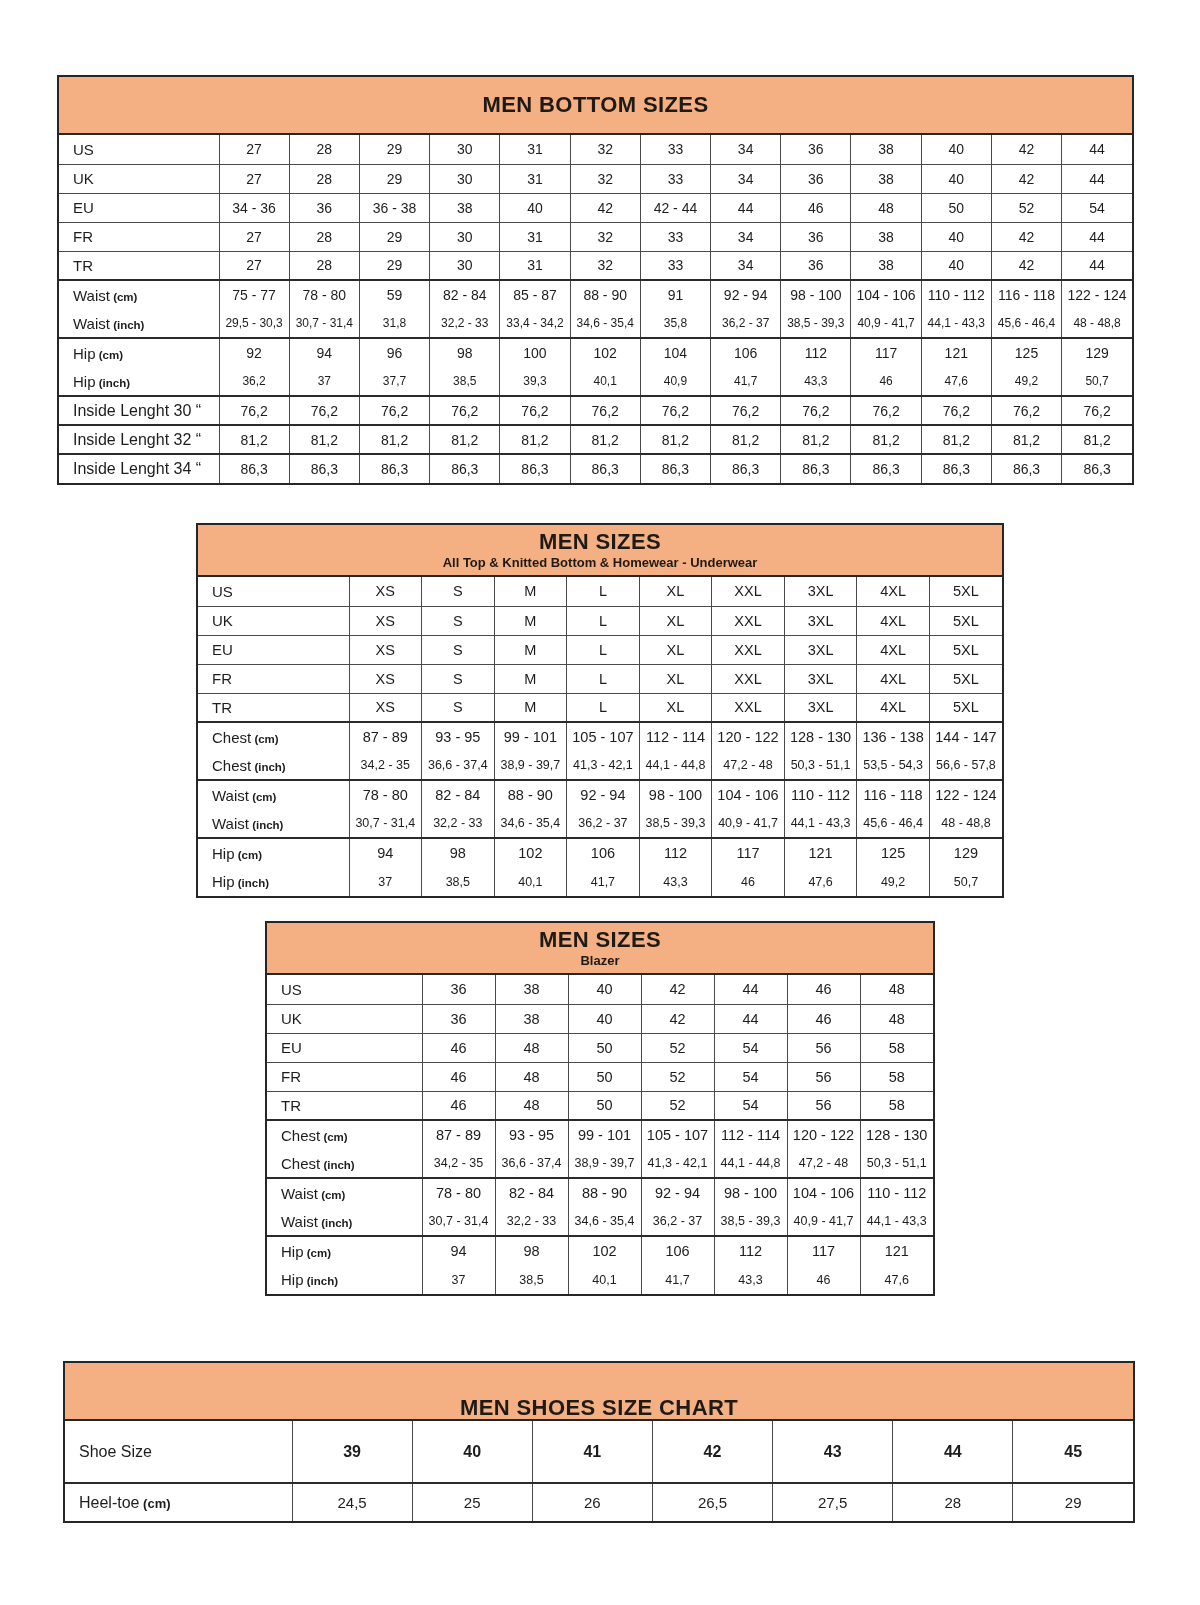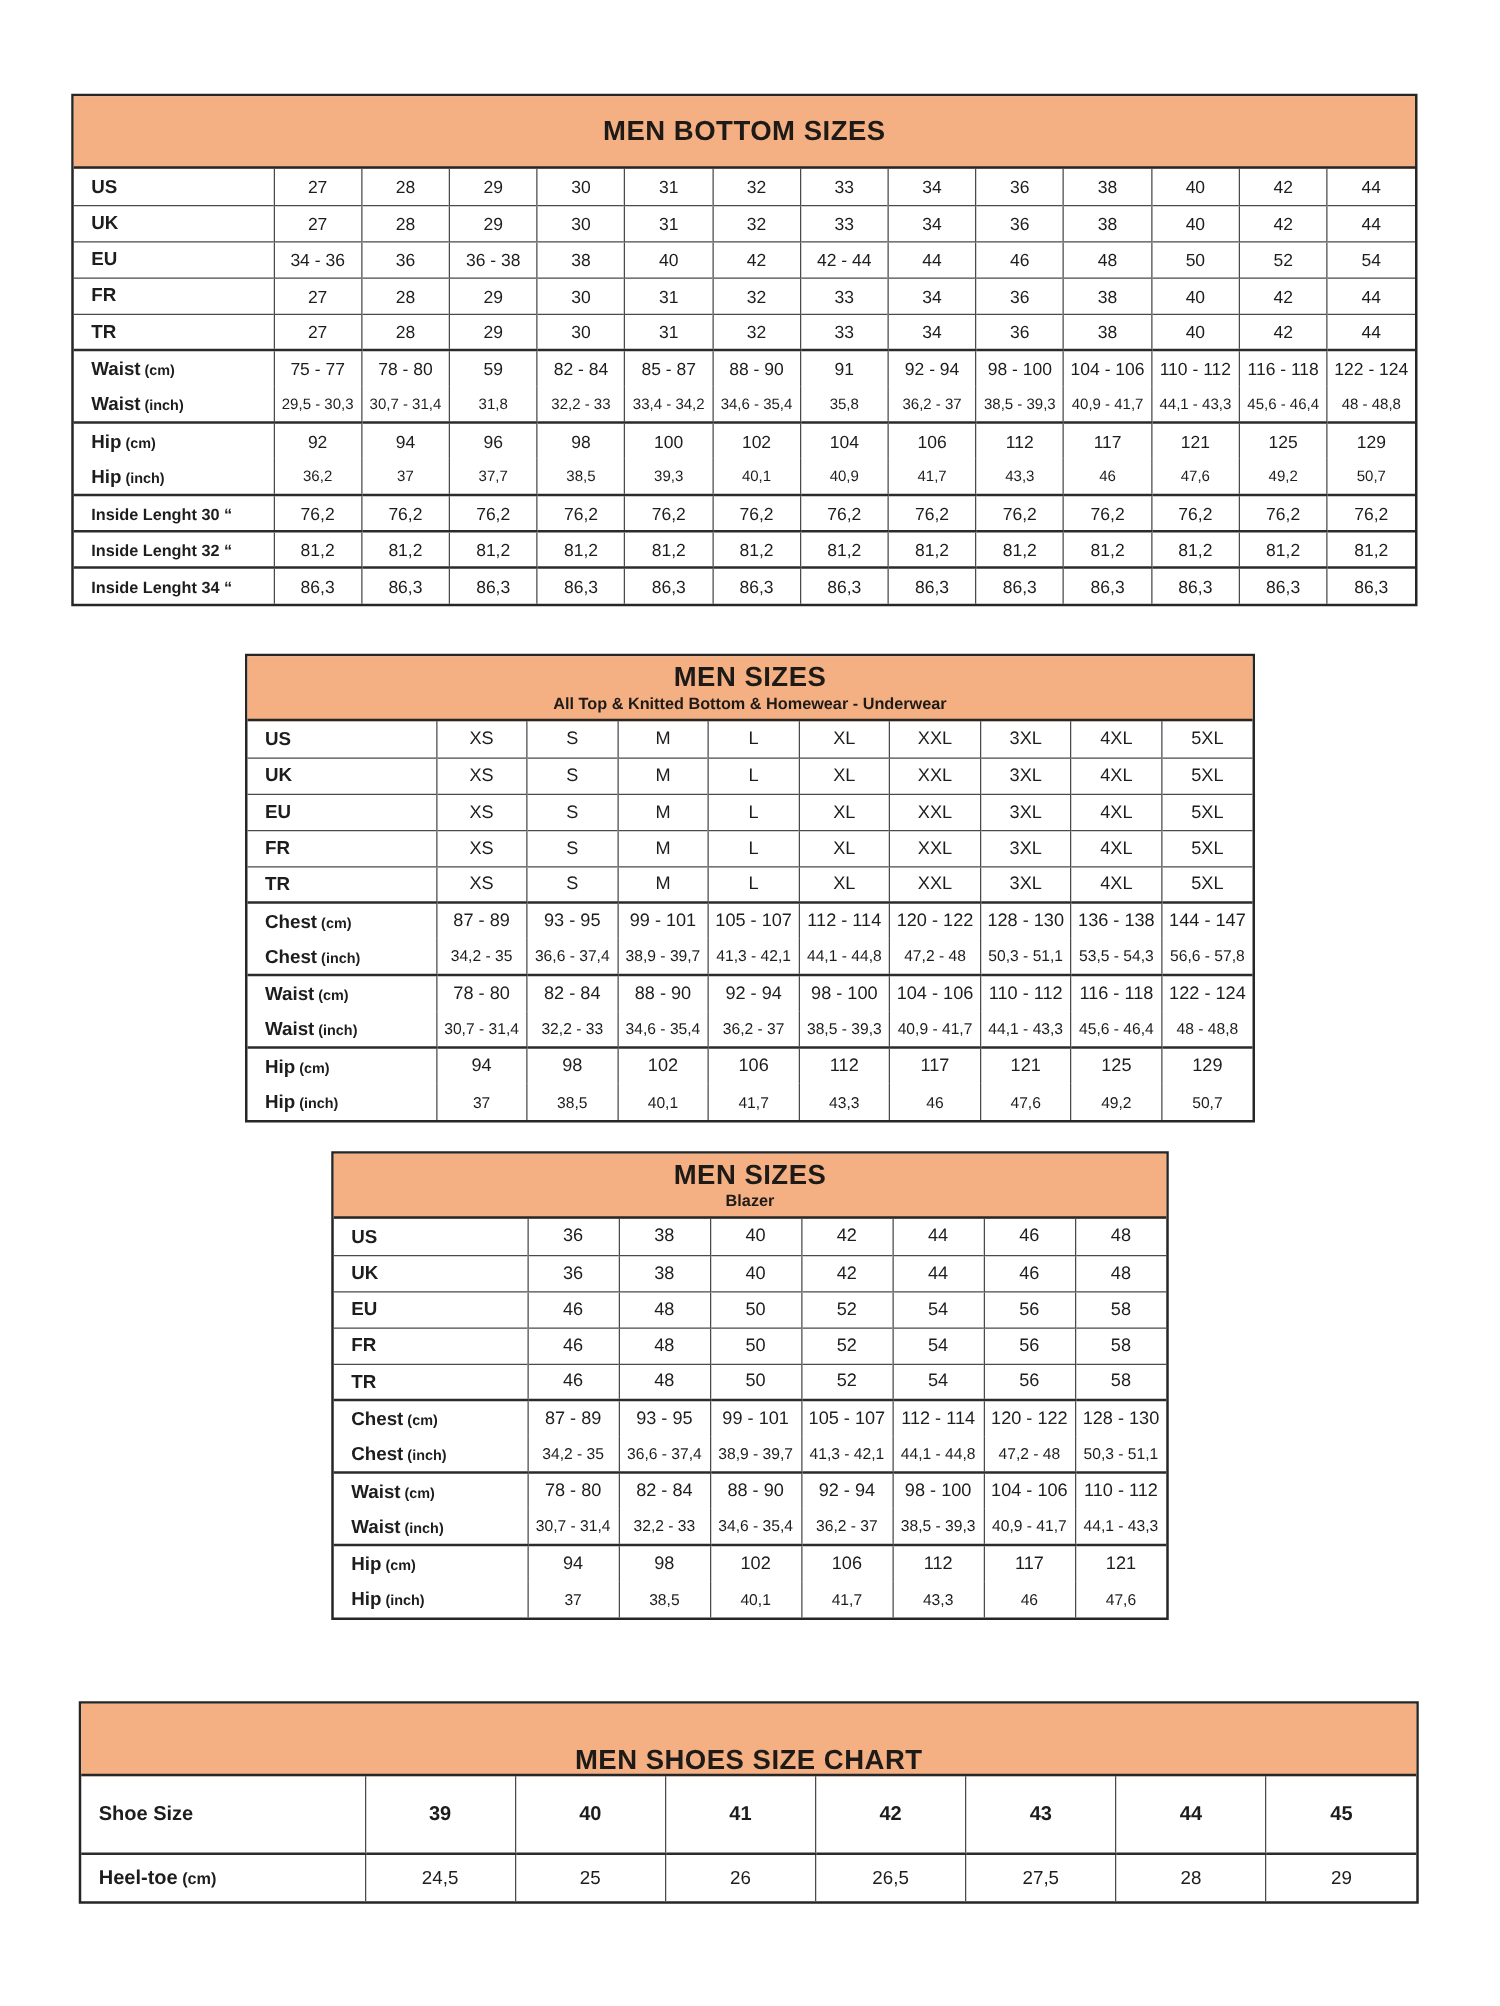--- a/index.html
+++ b/index.html
@@ -60,22 +60,22 @@
   #t4 td { font-size: 15px; }
   td:first-child { border-left: none; text-align: left; padding-left: 14px; }
 
   tr.sep-thin  td { border-top: 1px solid #4a4a4a; }
   tr.sep-thick td { border-top: 2px solid #2b2b2b; }
   tr.sep-none  td { border-top: none; }
 
   tr.small td { font-size: 12px; }
   #t2 tr.small td, #t3 tr.small td { font-size: 12.5px; }
 
-  .lbl { font-weight: 700; font-size: 15px; margin-top: 32px; }
-  tr.mid .lbl { font-size: 13px; }
+  .lbl { font-weight: 400; font-size: 15px; margin-top: 32px; }
+  tr.mid .lbl { font-size: 16px; }
   .unit { font-weight: 700; font-size: 11.5px; }
   #t4 .lbl { font-size: 16px; }
   #t4 .unit { font-size: 13px; }
   #t4 tbody tr:first-child td { font-weight: 700; font-size: 16px; }
 </style>
 </head>
 <body style="--peach: #F4B082;">
 
 <section class="tbl" id="t1">
   <header class="thead">

